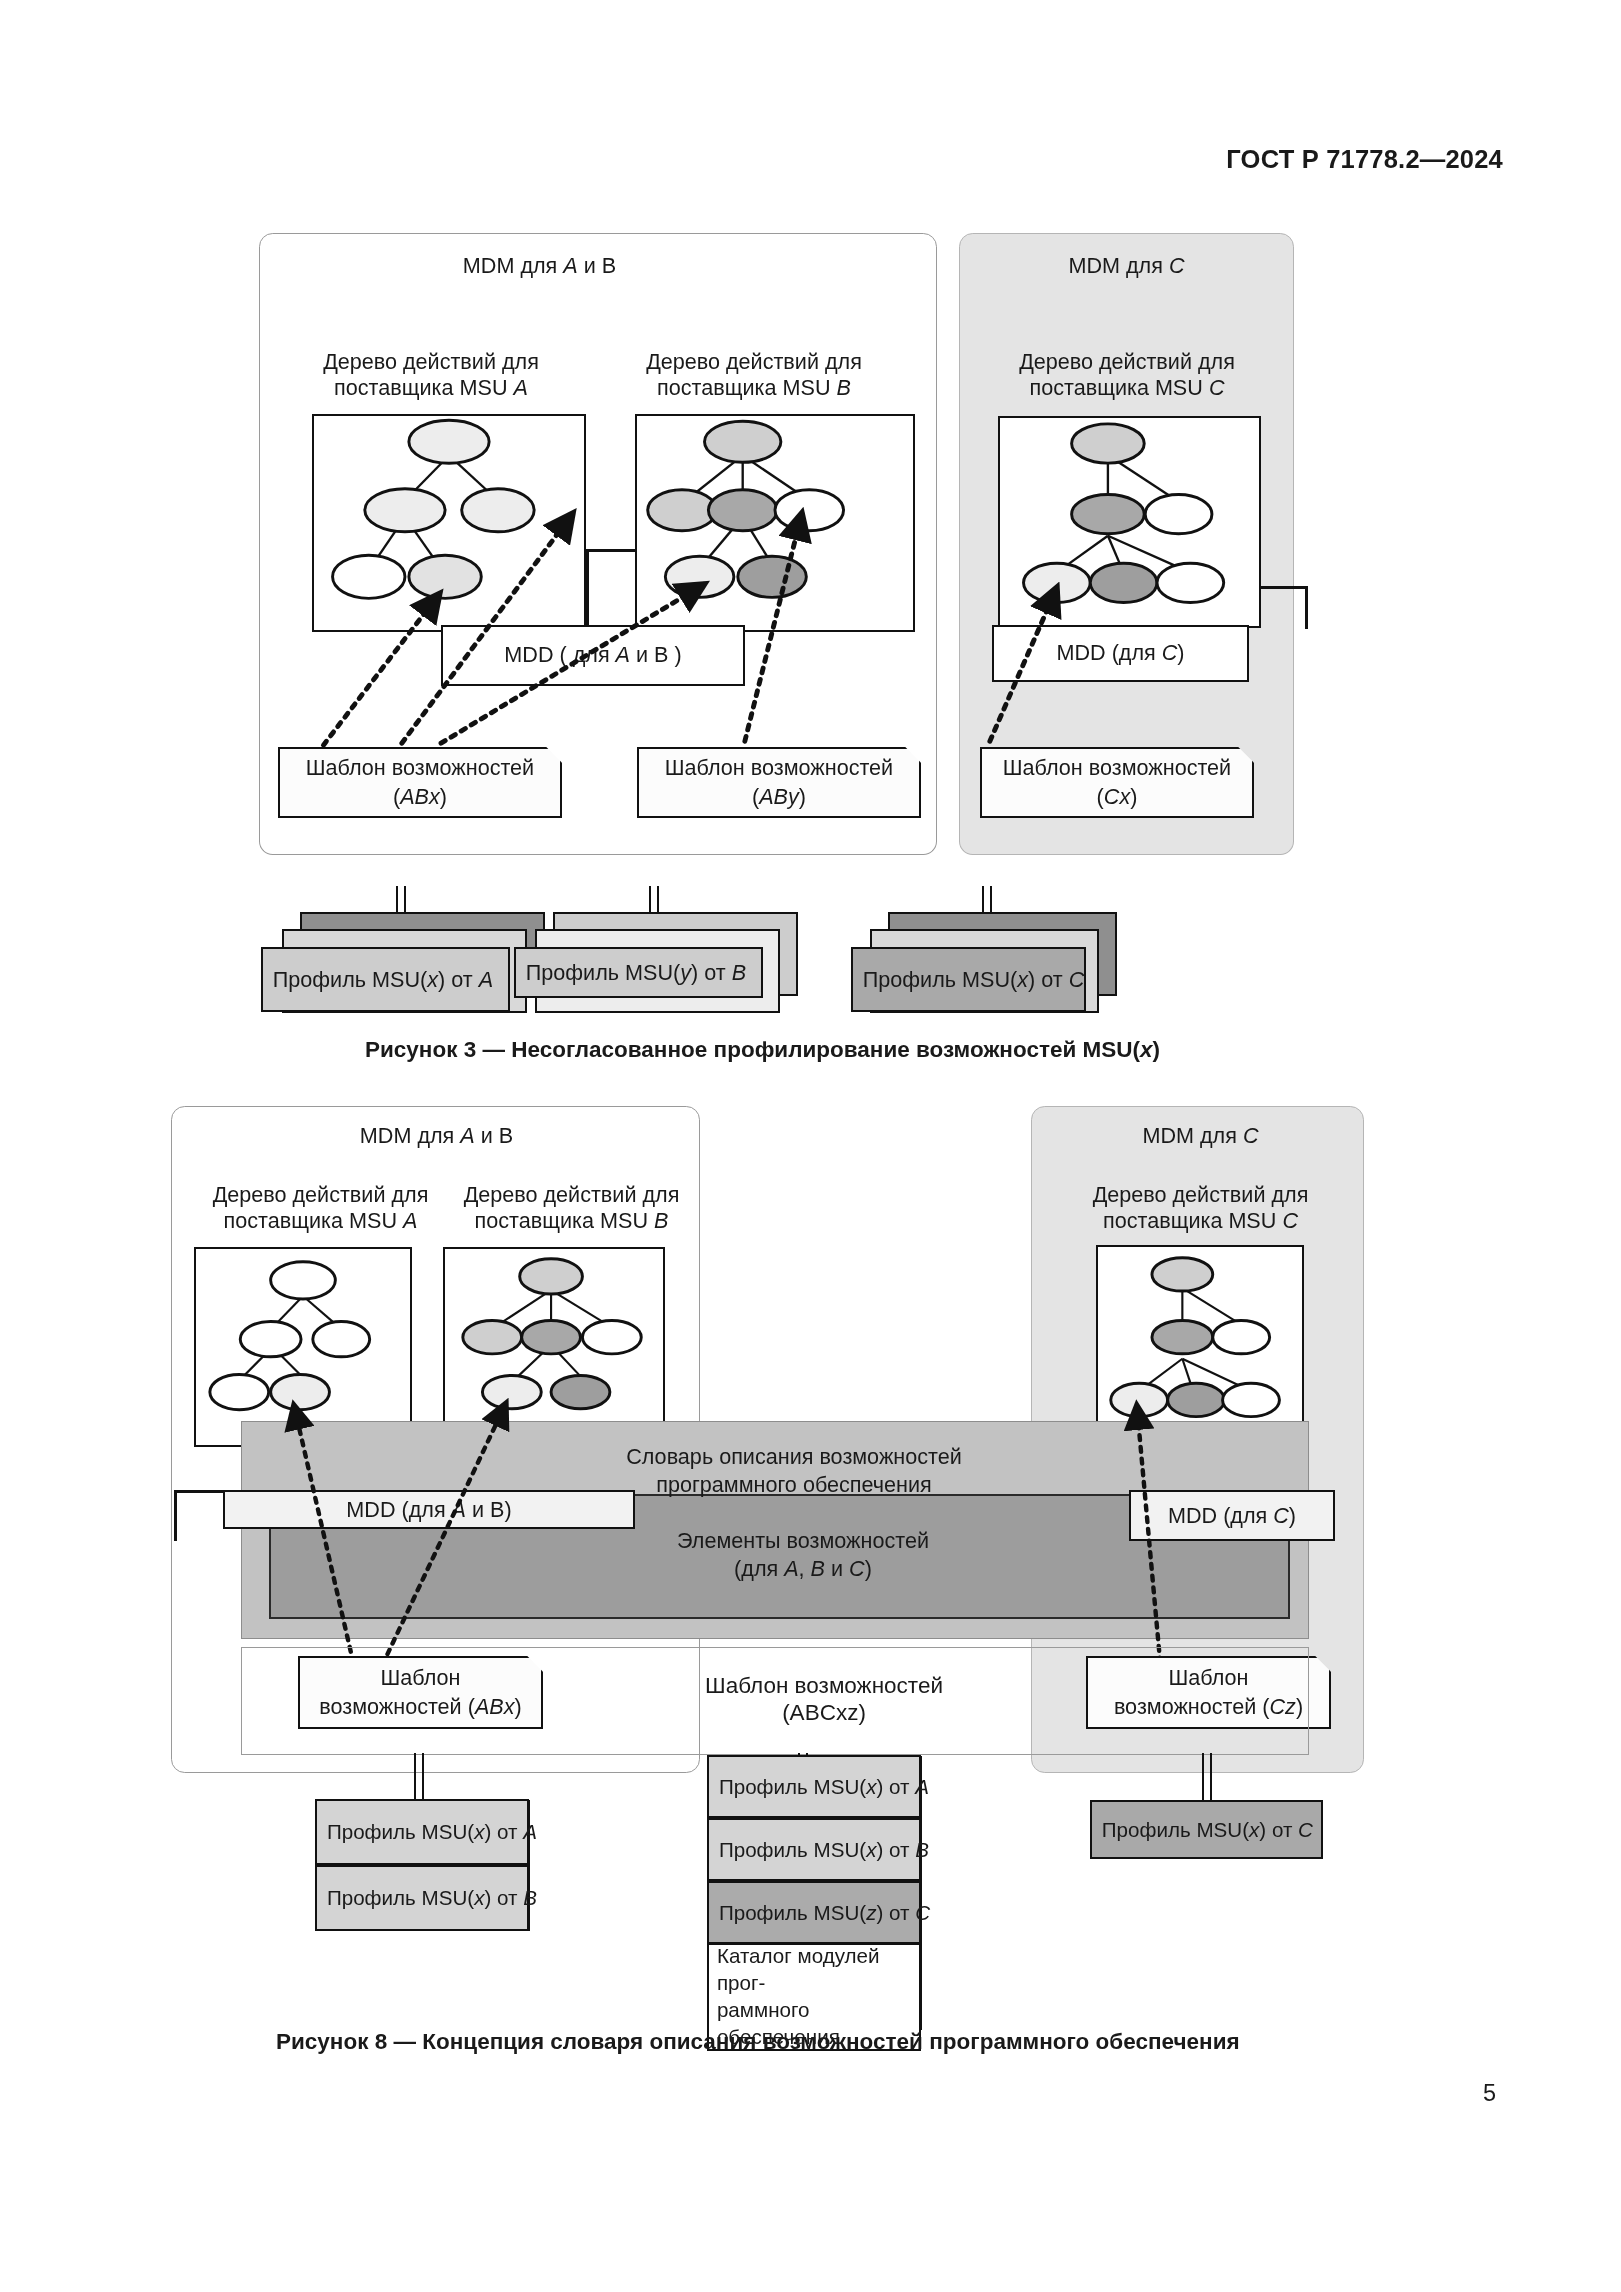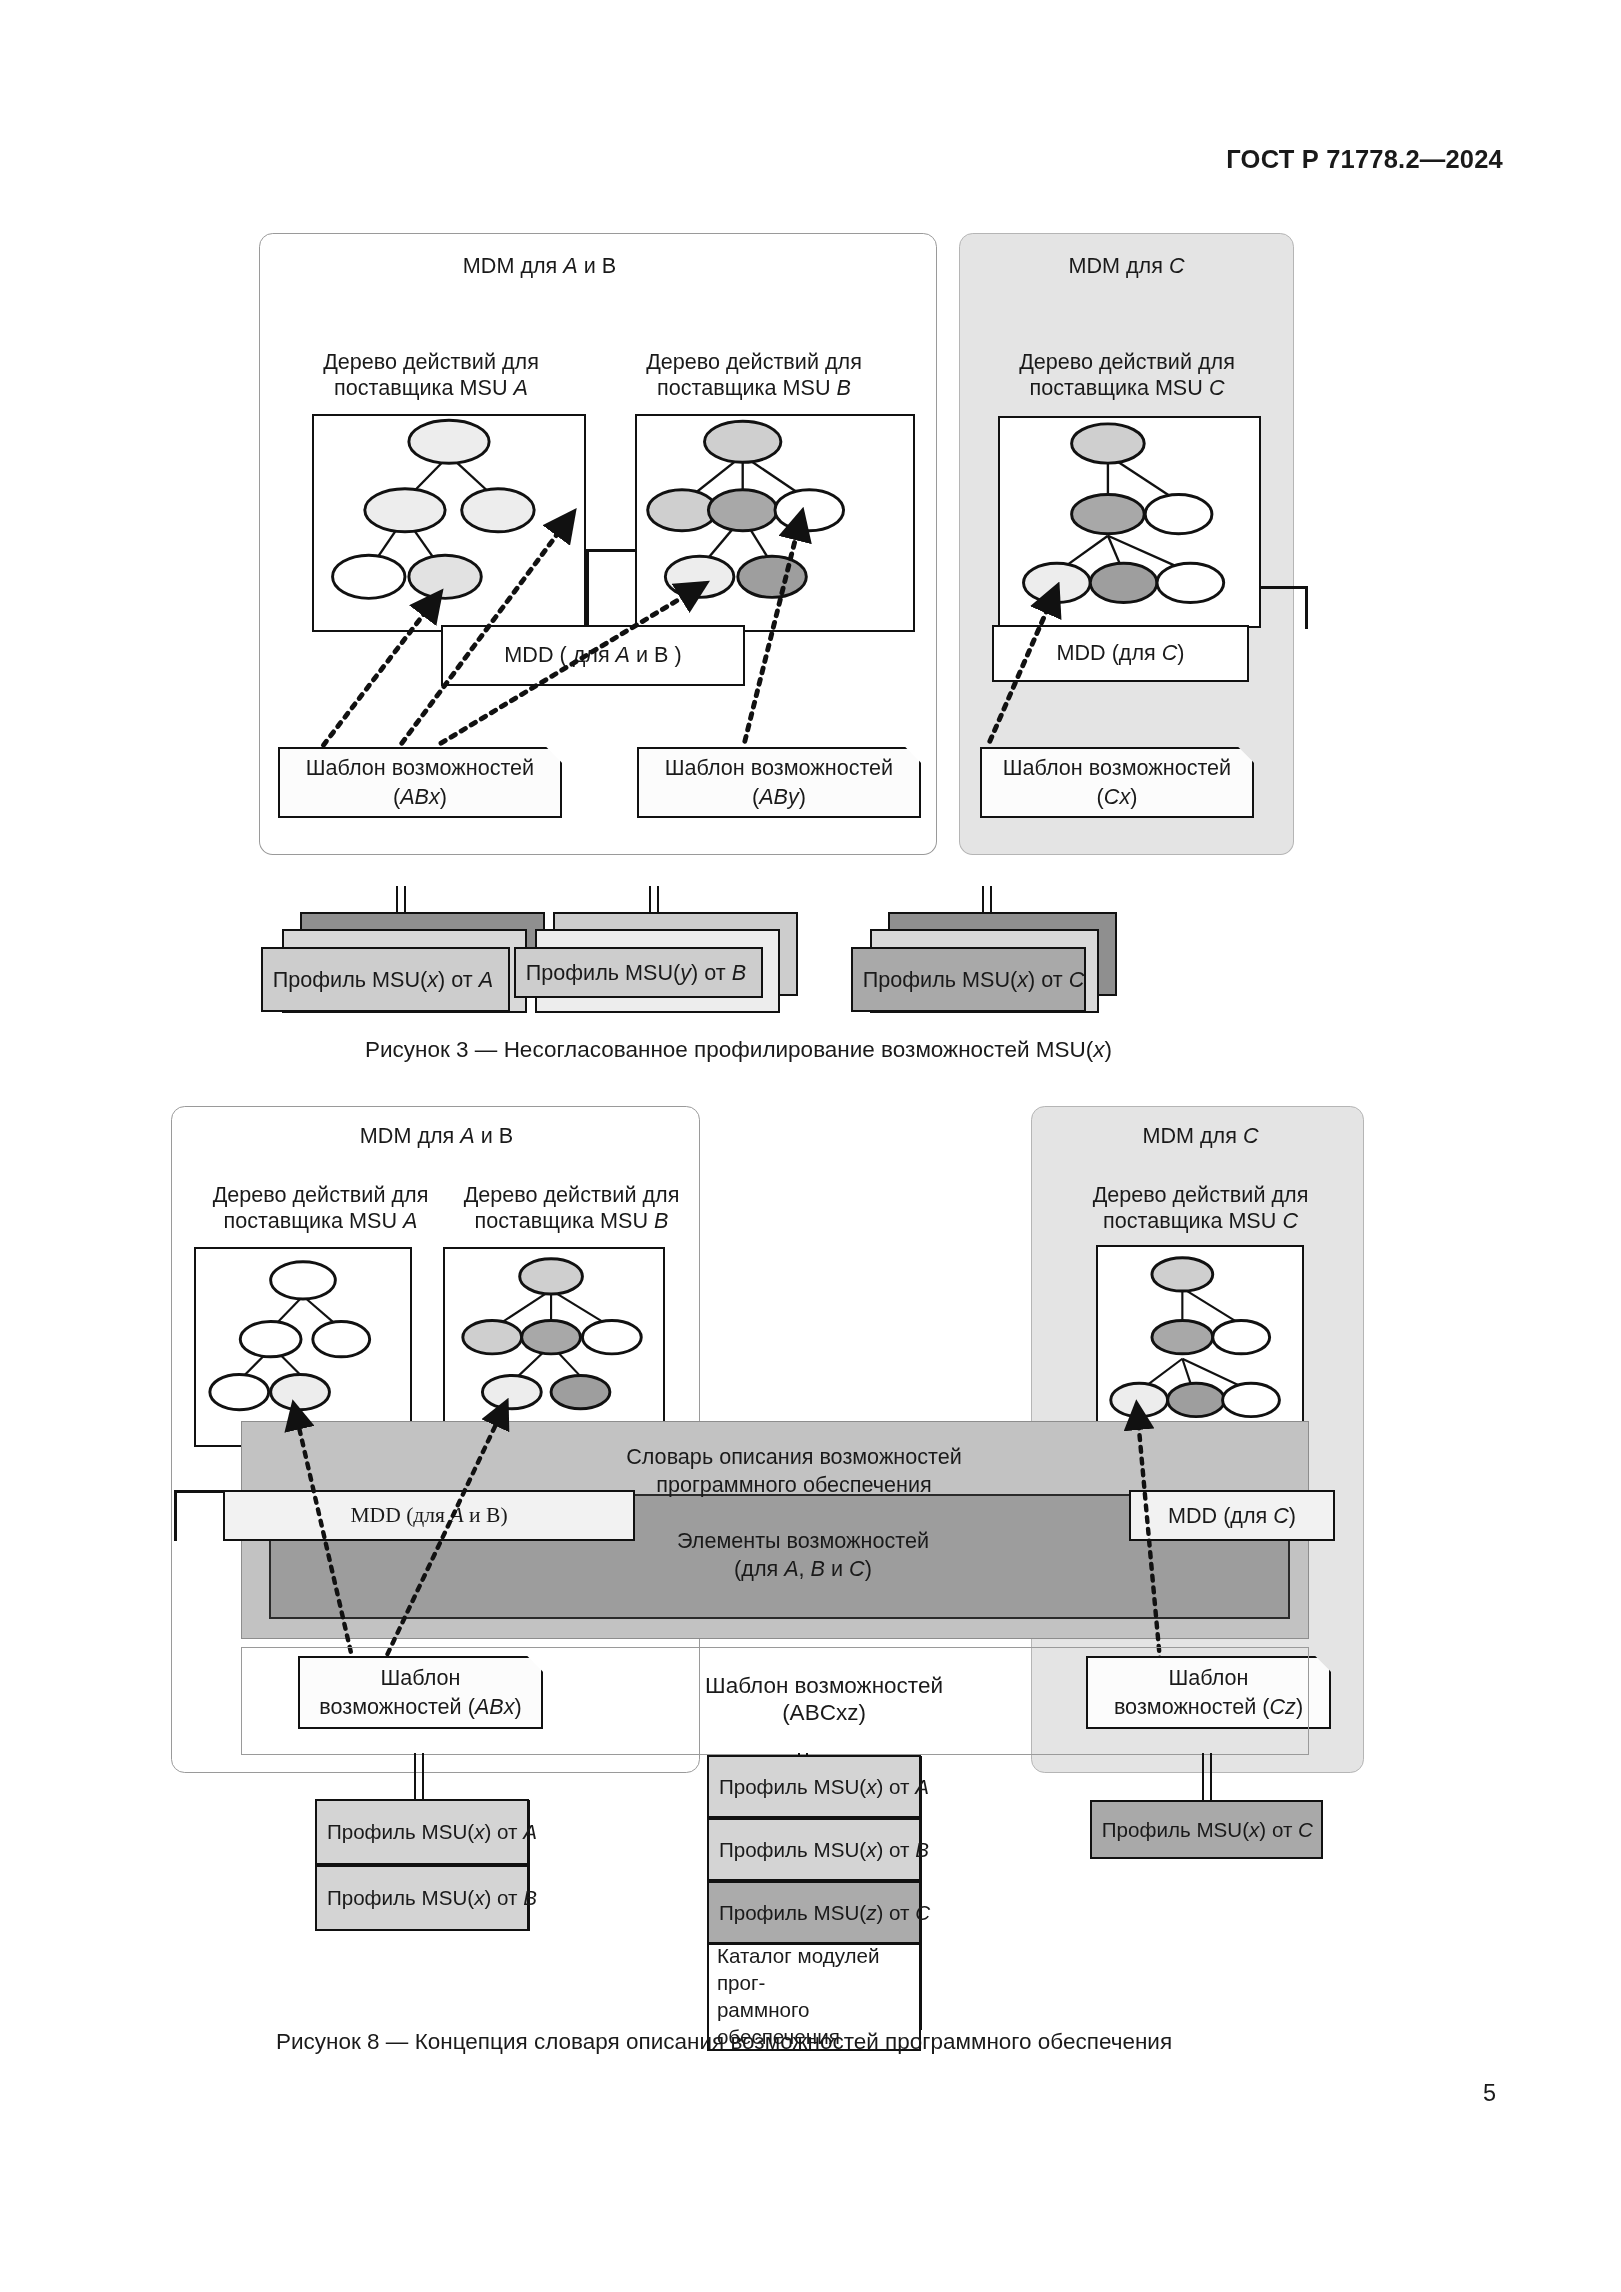--- a/index.html
+++ b/index.html
@@ -1,20 +1,20 @@
 <!DOCTYPE html>
 <html><head>
 <meta charset="utf-8">
 <style>
   html,body{margin:0;padding:0;background:#fff;}
   body{width:1621px;height:2293px;position:relative;font-family:"Liberation Sans","DejaVu Sans",sans-serif;color:#1a1a1a;}
   .page{position:absolute;inset:0;}
   .hdr{position:absolute;right:118px;top:145px;font-size:25.5px;font-weight:bold;letter-spacing:0.2px;margin-left:48px;}
   .pg{position:absolute;right:125px;top:2080px;font-size:23.5px;}
-  .cap{position:absolute;font-size:22.5px;white-space:nowrap;}
+  .cap{position:absolute;font-size:22.5px;white-space:nowrap;font-weight:bold;}
   .cap3{left:365px;top:1037px;}
   .cap4{left:276px;top:2029px;}
 
   
   .abs{position:absolute;box-sizing:border-box;}
   .rrect{position:absolute;box-sizing:border-box;border:1.6px solid #9a9a9a;border-radius:13.7px;background:#fff;}
   .rrect.grey{background:#e4e4e4;border-color:#b5b5b5;}
   .lbl{position:absolute;font-size:21.6px;text-align:center;line-height:1.22;white-space:pre-line;}
   .treebox{position:absolute;box-sizing:border-box;border:2.9px solid #111;background:#fff;}
   .plainbox{position:absolute;box-sizing:border-box;border:2.9px solid #111;background:#fff;display:flex;align-items:center;justify-content:center;font-size:21.6px;text-align:center;line-height:1.25;}
@@ -237,21 +237,21 @@
         <ellipse cx="102" cy="158" rx="29" ry="17" fill="#9e9e9e"></ellipse>
         <ellipse cx="158" cy="158" rx="29" ry="17" fill="#ffffff"></ellipse>
       </g>
     </svg>
 
     <div class="dictA" style="left:241px;top:1421px;width:1068px;height:218px;"></div>
     <div class="dictB" style="left:269px;top:1494px;width:1021px;height:125px;"></div>
     <div class="dlbl" style="left:608px;top:1443px;width:372px;">Словарь описания возможностей<br>программного обеспечения</div>
     <div class="dlbl" style="left:617px;top:1527px;width:372px;">Элементы возможностей<br>(для <i>A</i>, <i>B</i> и <i>C</i>)</div>
 
-    <div class="mddwhite" style="left:223px;top:1490px;width:412px;height:51px;font-family:Liberation Serif, serif;">
+    <div class="mddwhite" style="left:223px;top:1490px;width:412px;height:39px;">
         <span>MDD (для <i>A</i> и B)</span>
       </div>
     <div class="mddwhite" style="left:1129px;top:1490px;width:206px;height:51px;">
         <span>MDD (для <i>C</i>)</span>
       </div>
     <div class="abs" style="left:174px;top:1490px;width:51px;height:2.9px;background:#111;"></div>
     <div class="abs" style="left:174px;top:1490px;width:2.9px;height:51px;background:#111;"></div>
 
     <svg style="left:0;top:0;width:1621px;height:2293px;" viewBox="0 0 1654 2339">
       <g stroke="#111" stroke-width="4.5" stroke-dasharray="5,7" stroke-linecap="round" fill="none" marker-end="url(#ah)">

